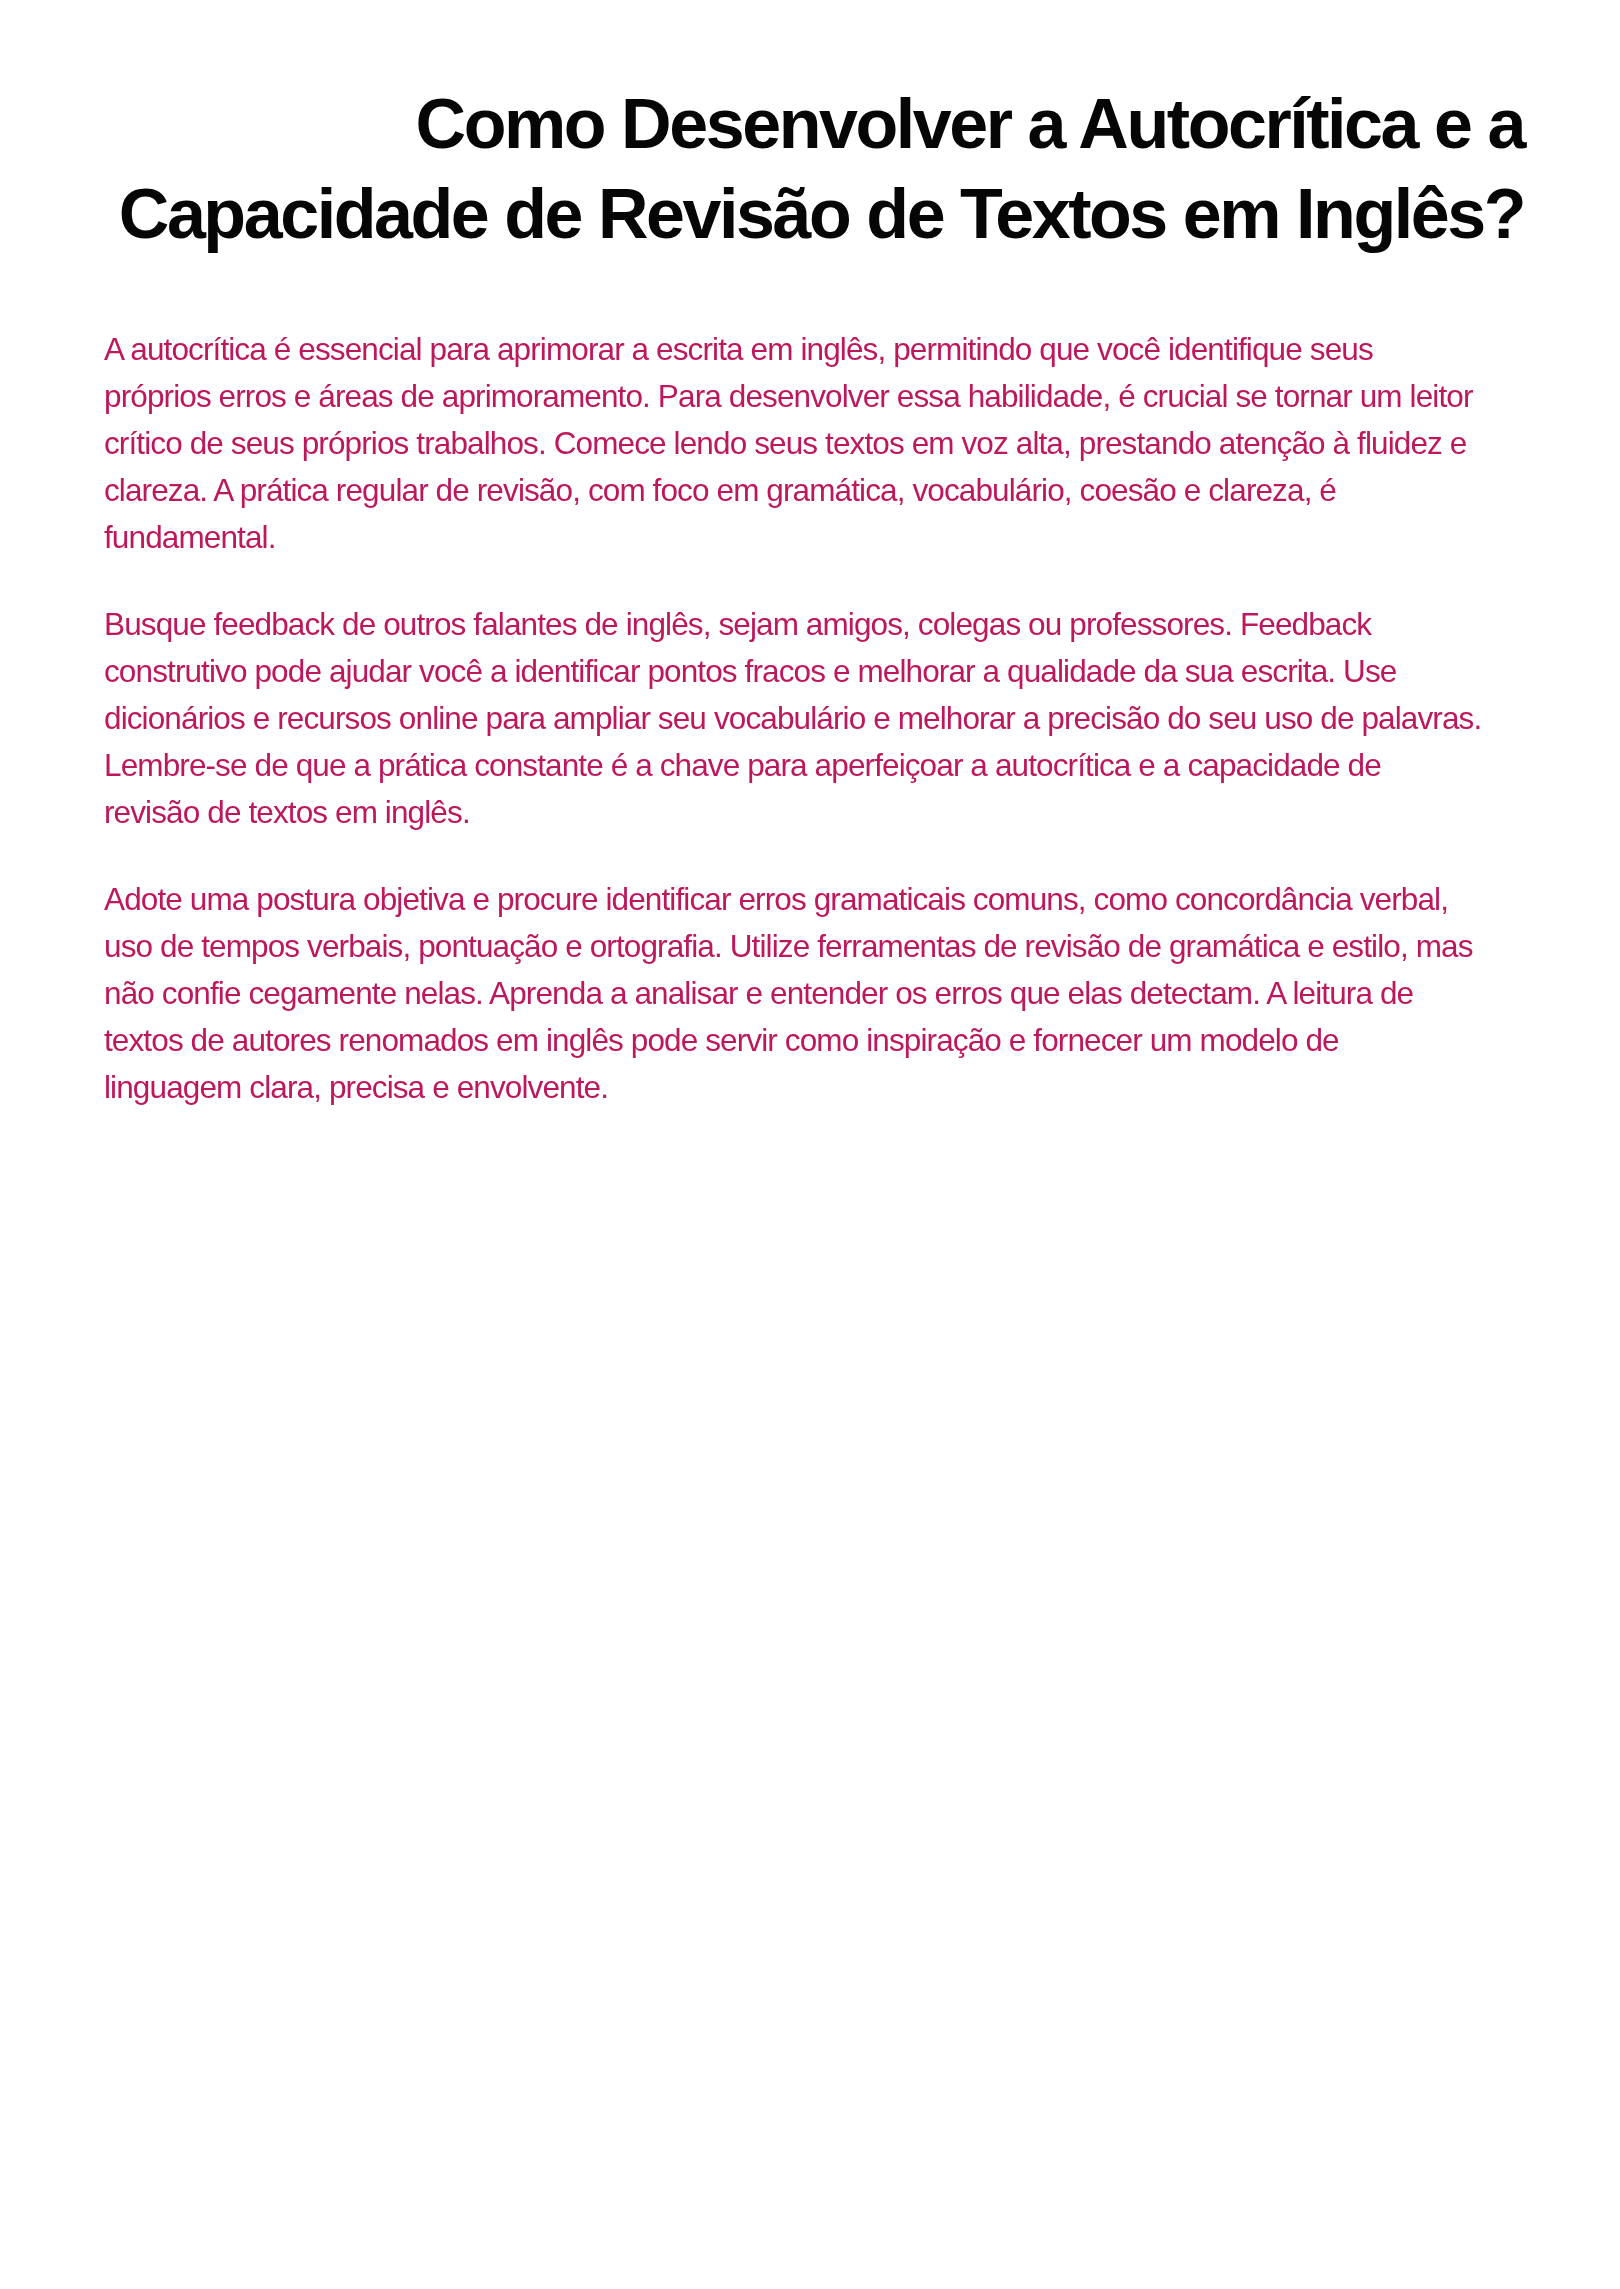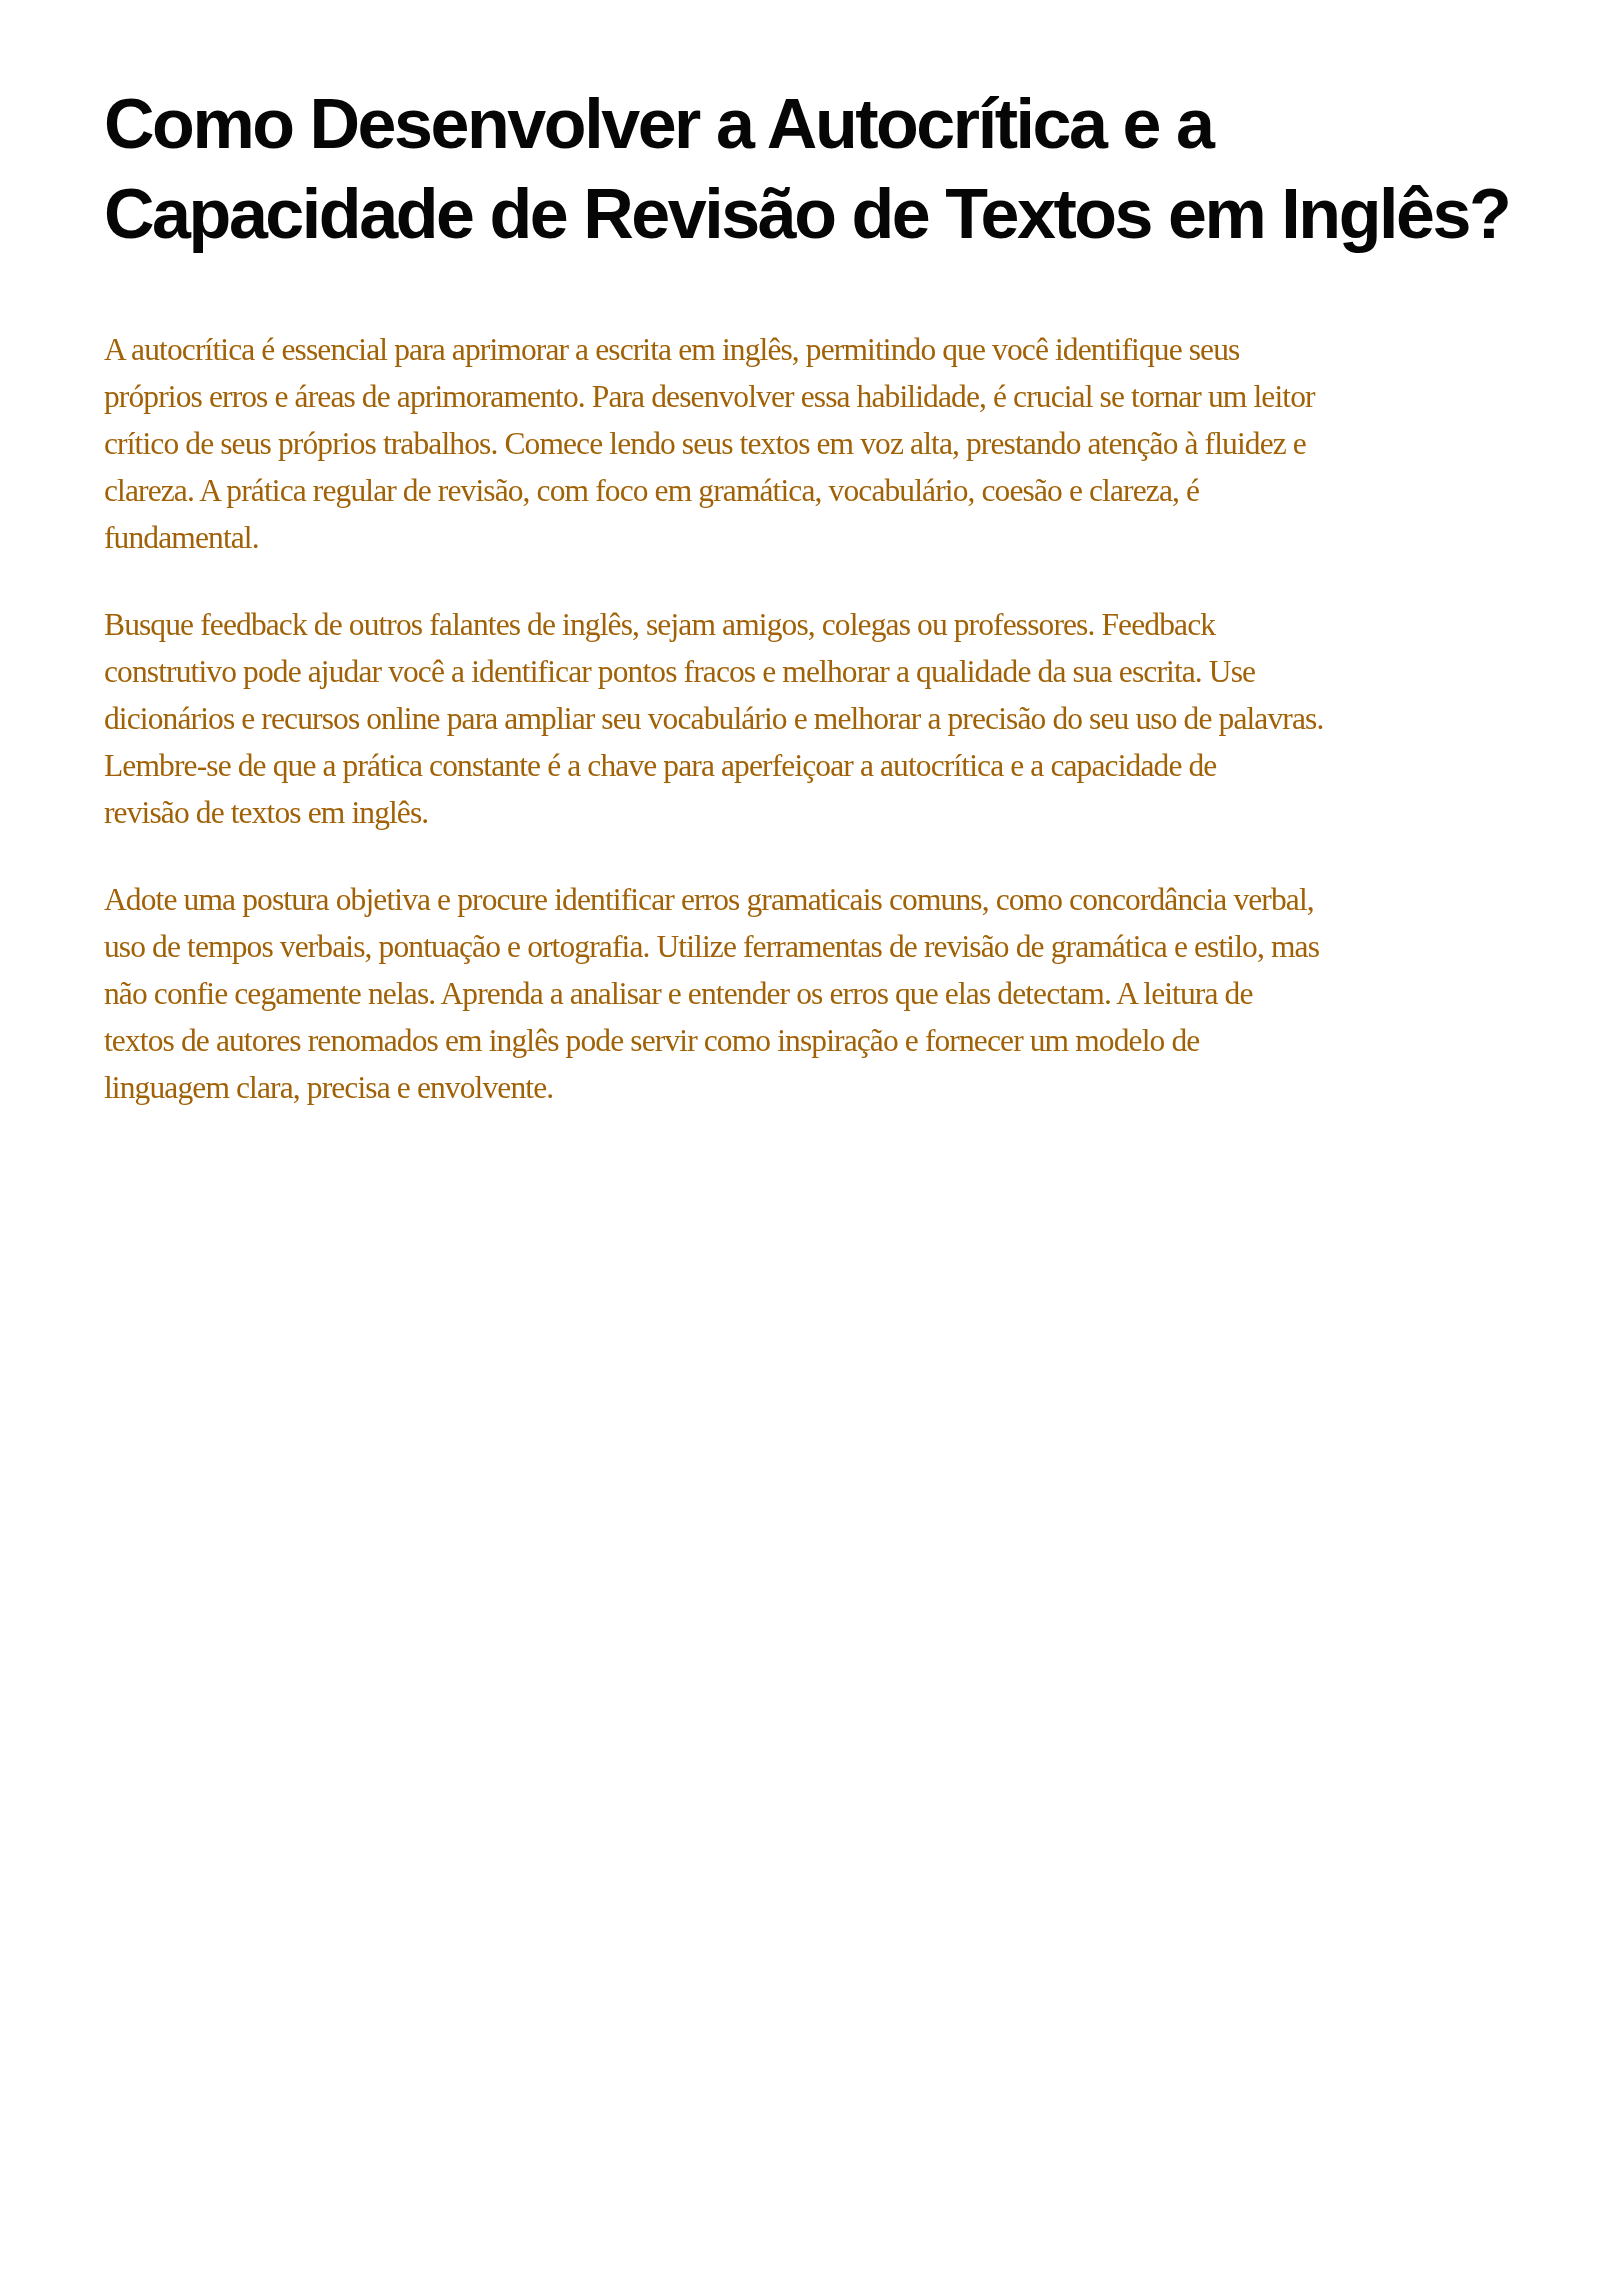--- a/index.html
+++ b/index.html
@@ -24,29 +24,30 @@
     padding: 79px 96px 0 104px;
   }
   .article h1 {
     margin: 0 0 67px 0;
     font-family: "Liberation Sans", sans-serif;
     font-weight: 700;
     font-size: 70px;
     line-height: 90px;
     letter-spacing: -0.035em;
     color: #060606;
+    text-align: right;
   }
   .article p {
     margin: 0 0 40px 0;
-    font-family: Liberation Serif, serif;
+    font-family: Liberation Sans, sans-serif;
     font-weight: 400;
     font-size: 31.5px;
     line-height: 47px;
     letter-spacing: -0.028em;
-    color: #a16207;
+    color: #be185d;
     white-space: pre-line; 
   }
   .article p:last-child {
     margin-bottom: 0;
   }
 </style>
 </head>
 <body>
 
 <div class="page">

